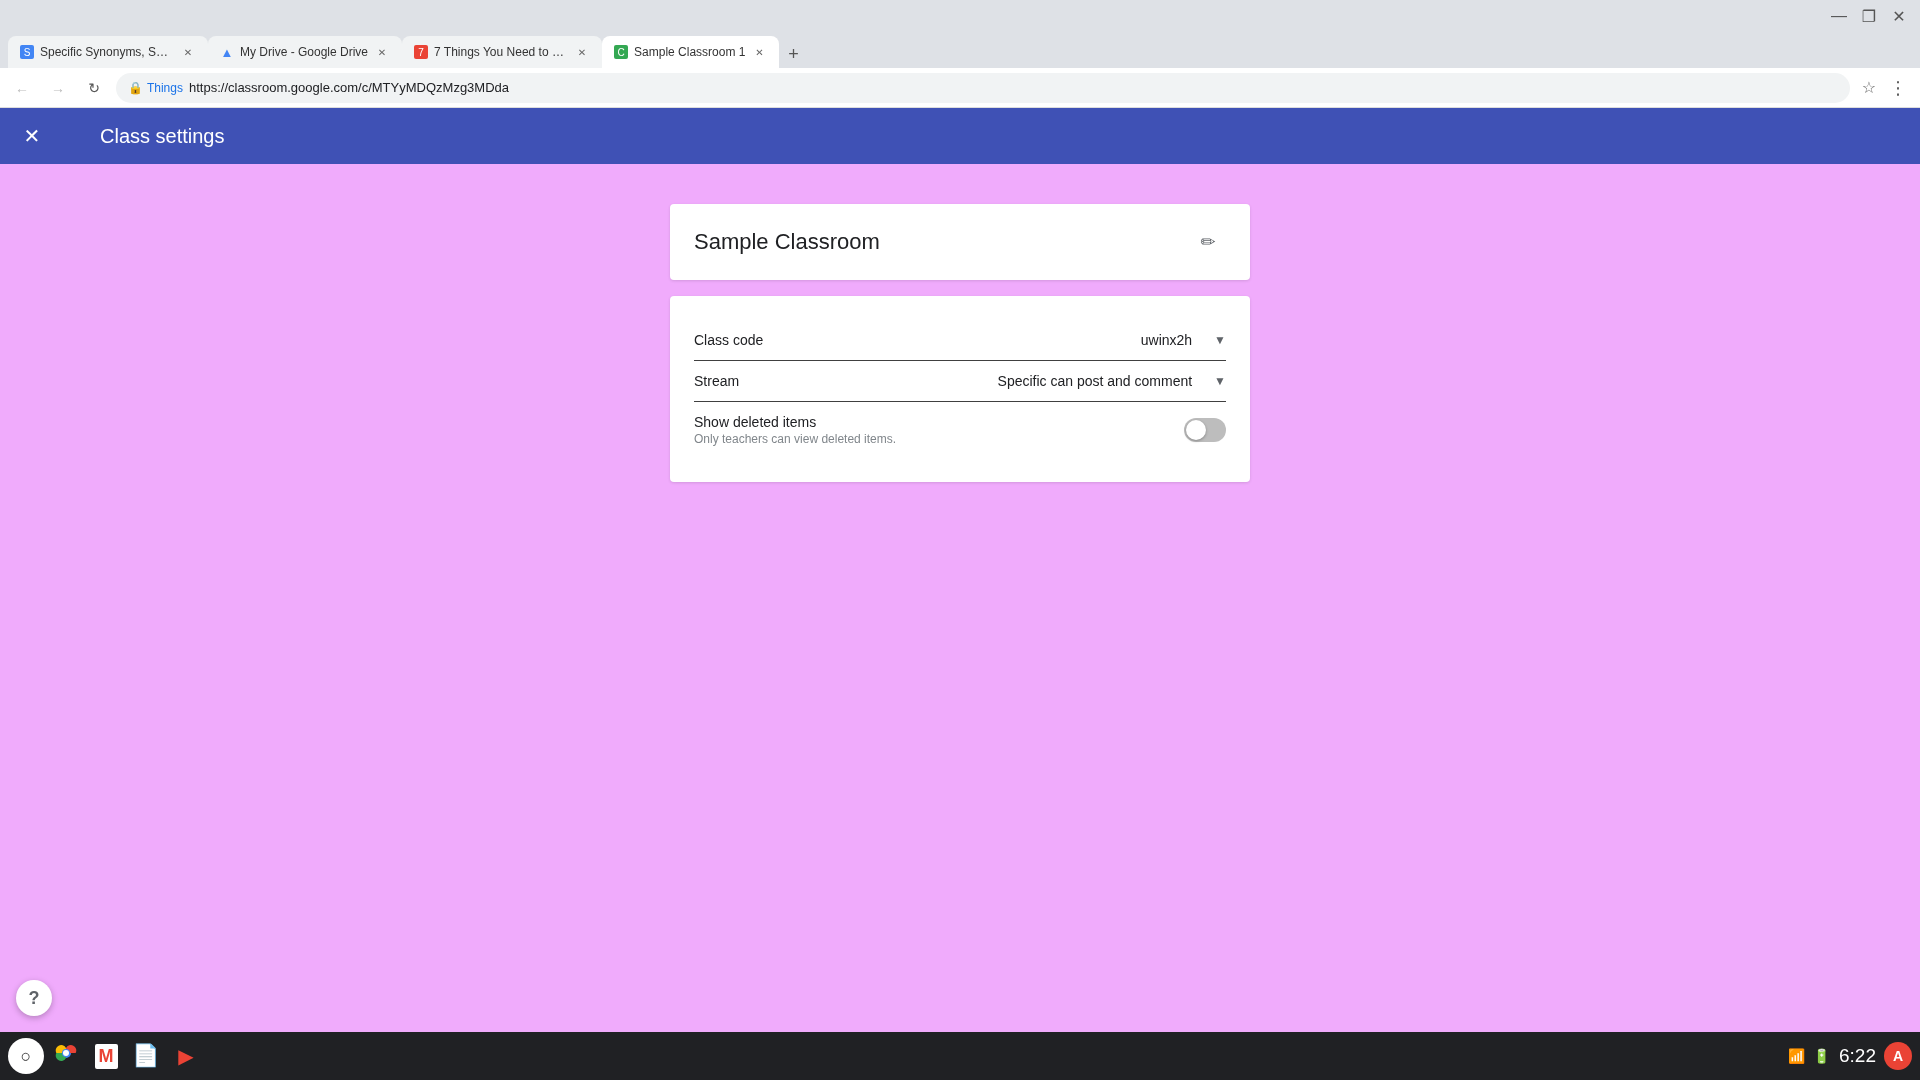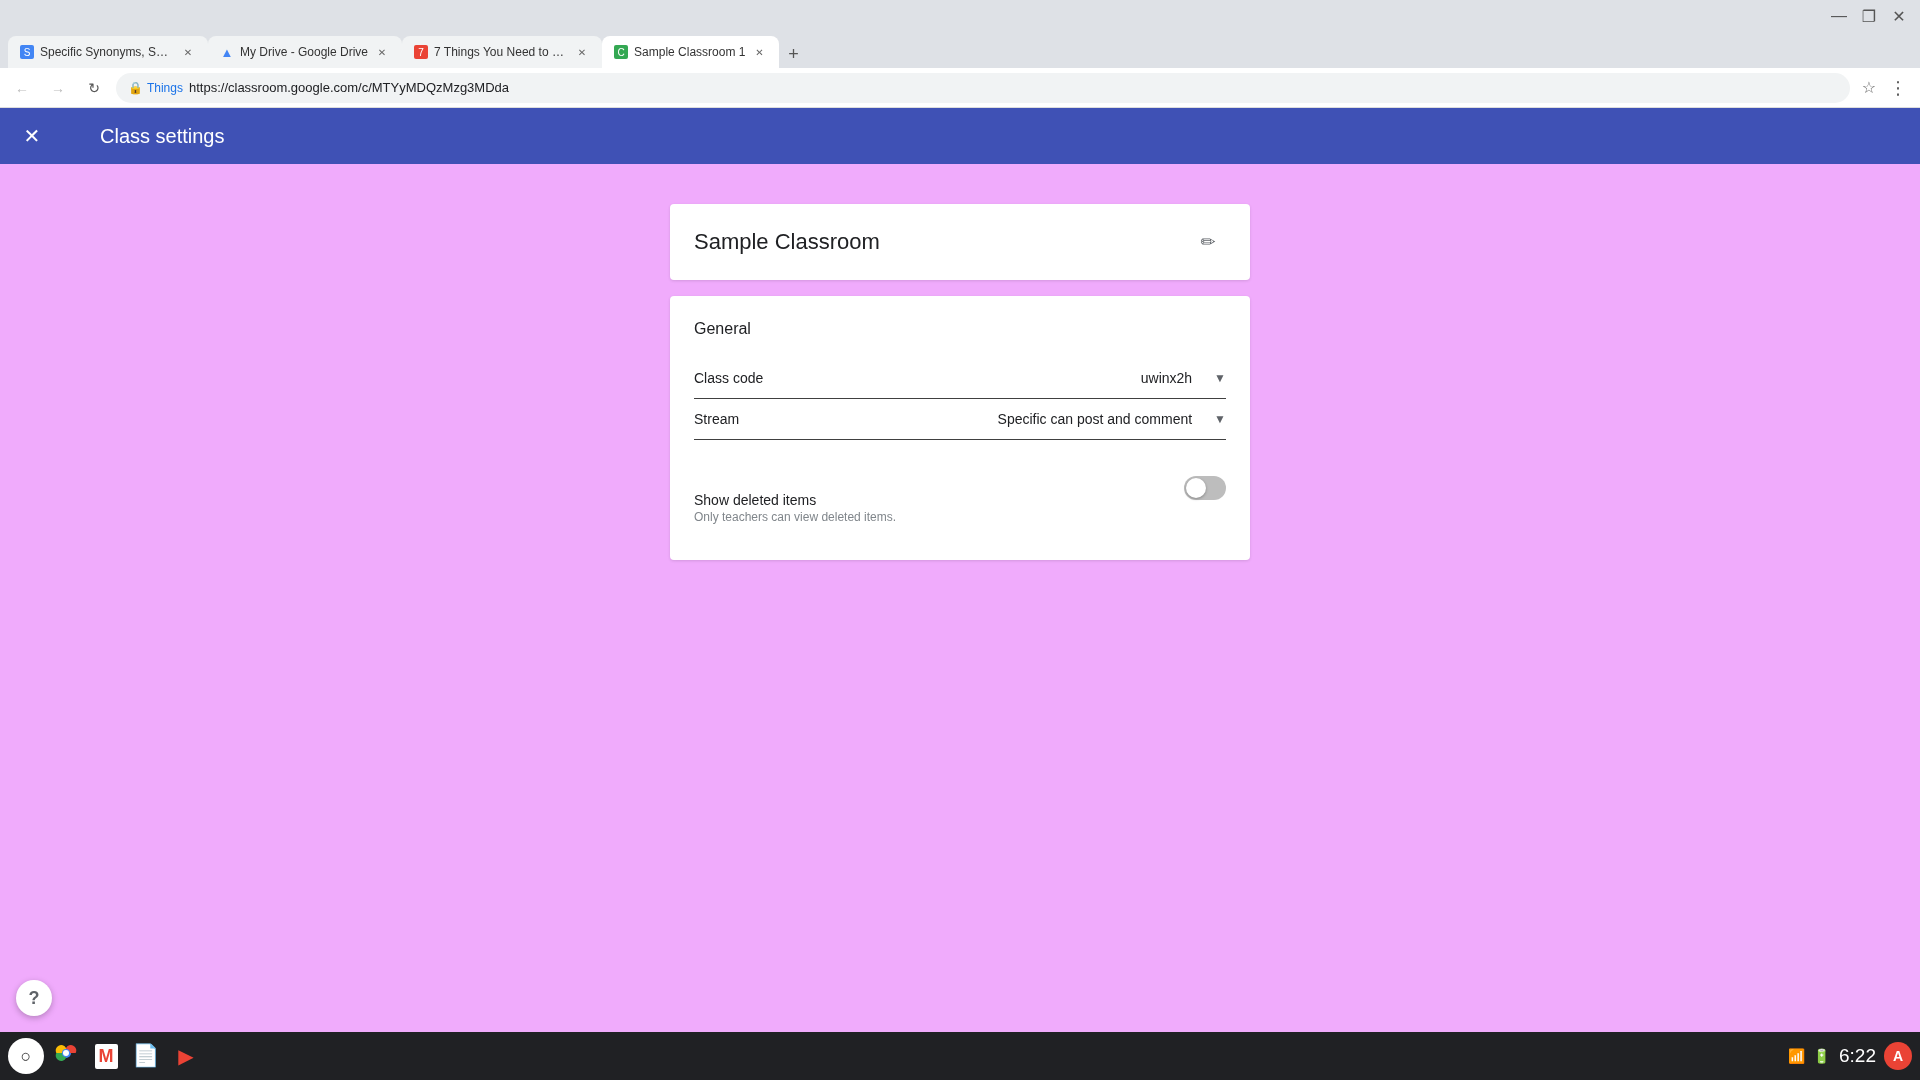--- a/index.html
+++ b/index.html
@@ -214,21 +214,20 @@
       display: flex;
       align-items: center;
       justify-content: space-between;
       padding: 12px 0;
     }
     .show-deleted-info {}
     .show-deleted-title {
       font-size: 14px;
       color: #202124;
       font-weight: 500;
-      margin-top: 40px;
     }
     .show-deleted-sub {
       font-size: 12px;
       color: #80868b;
       margin-top: 2px;
     }
 
     
     .toggle {
       width: 42px;
@@ -385,21 +384,20 @@
 </div>
 
 <div class="page-content">
 
   <div class="card class-name-card">
     <span class="class-name-text">Sample Classroom</span>
     <div class="edit-btn">✏</div>
   </div>
 
   <div class="card general-card">
-    <div class="general-title">General</div>
 
     <div class="setting-row">
       <span class="setting-label">Class code</span>
       <div class="setting-value">
         <span>uwinx2h</span>
         <span class="dropdown-arrow">▼</span>
       </div>
     </div>
 
     <div class="setting-row">

